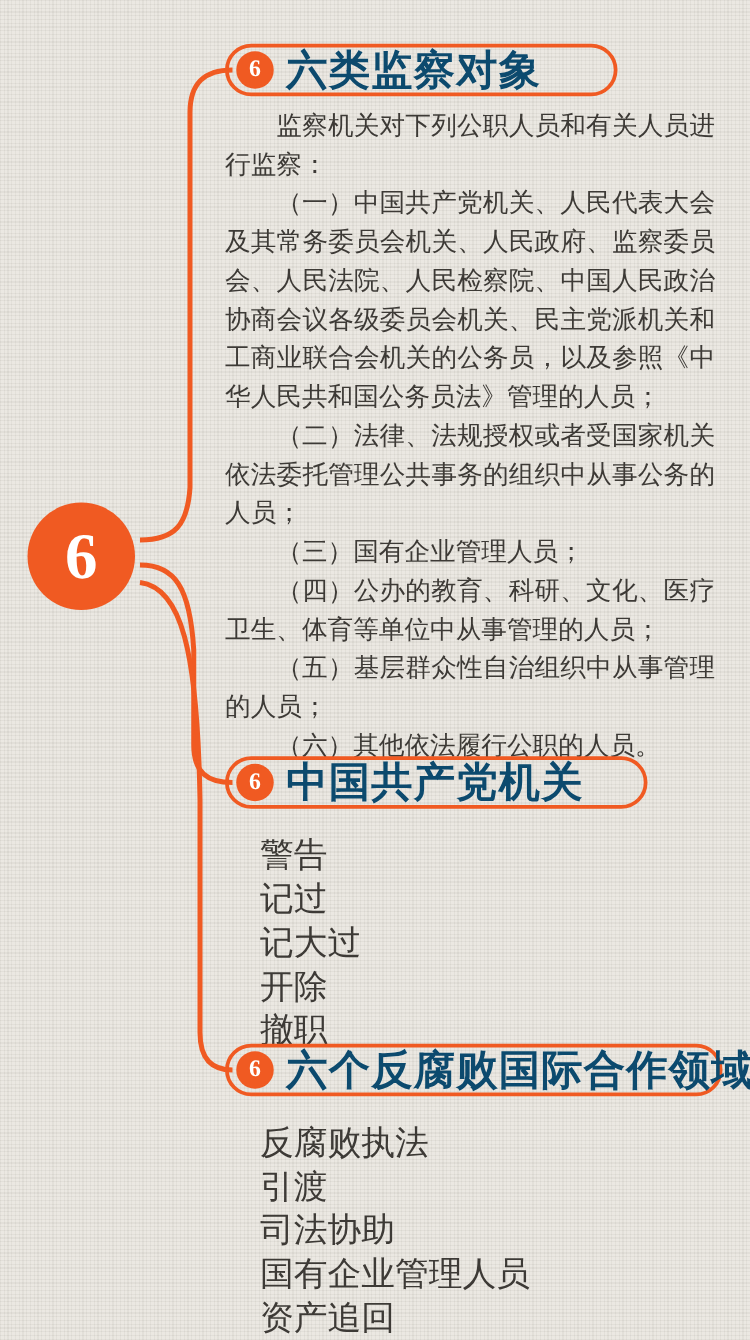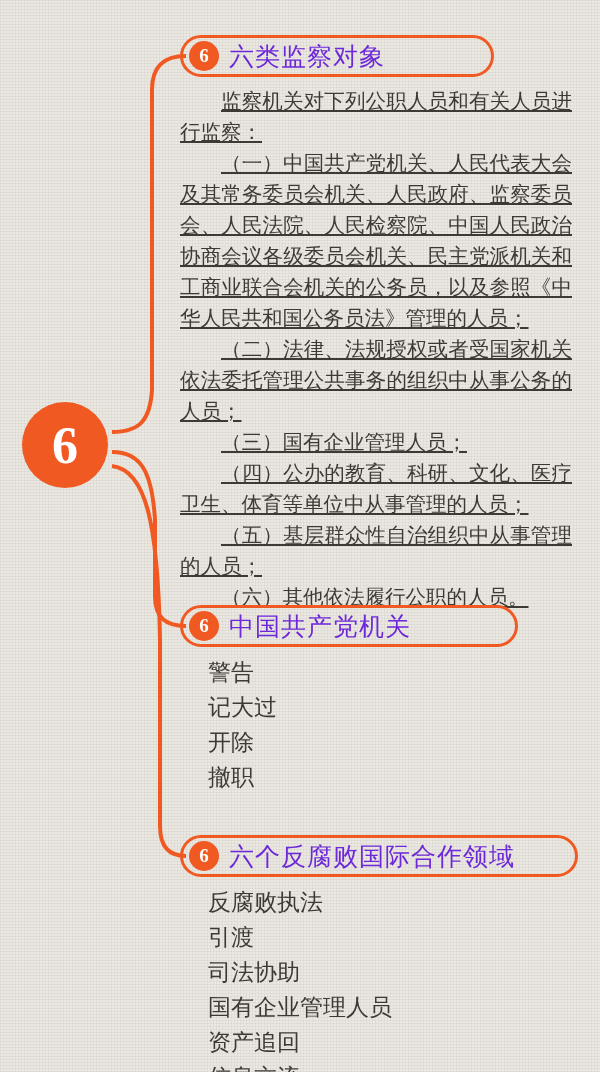--- a/index.html
+++ b/index.html
@@ -89,46 +89,45 @@
     justify-content: center;
     font-size: 19px;
     font-weight: bold;
     margin-left: 9px;
     font-family: "Liberation Serif", serif;
     z-index: 2;
   }
   .header-title {
     position: relative;
     margin-left: 10px;
-    color: #6d28d9;
-    font-size: 25px;
-    font-weight: normal;
+    color: #0c4a6e;
+    font-size: 33px;
+    font-weight: bold;
     letter-spacing: 1px;
     z-index: 2;
     white-space: nowrap;
   }
   .body-text {
     margin-top: 8px;
     color: #3d3a36;
     font-size: 20.5px;
     line-height: 31px;
     width: 392px;
     text-align: justify;
-    text-decoration: underline;
   }
   .body-text p {
     margin: 0;
   }
   .indent {
     text-indent: 2em;
   }
   .list-plain {
-    margin-top: 8px;
+    margin-top: 20px;
     color: #3d3a36;
-    font-size: 23px;
+    font-size: 27px;
     line-height: 35px;
     padding-left: 28px;
   }
   .list-plain div {
     white-space: nowrap;
   }
 </style>
 </head>
 <body>
 
@@ -165,20 +164,21 @@
   </div>
 
   <div class="section" style="left:180px; top:605px;">
     <div class="header-row">
       <div class="header-pill" style="width:338px;"></div>
       <div class="badge-sm">6</div>
       <div class="header-title">中国共产党机关</div>
     </div>
     <div class="list-plain">
       <div>警告</div>
+      <div>记过</div>
       <div>记大过</div>
       <div>开除</div>
       <div>撤职</div>
     </div>
   </div>
 
   <div class="section" style="left:180px; top:835px;">
     <div class="header-row">
       <div class="header-pill" style="width:398px;"></div>
       <div class="badge-sm">6</div>

